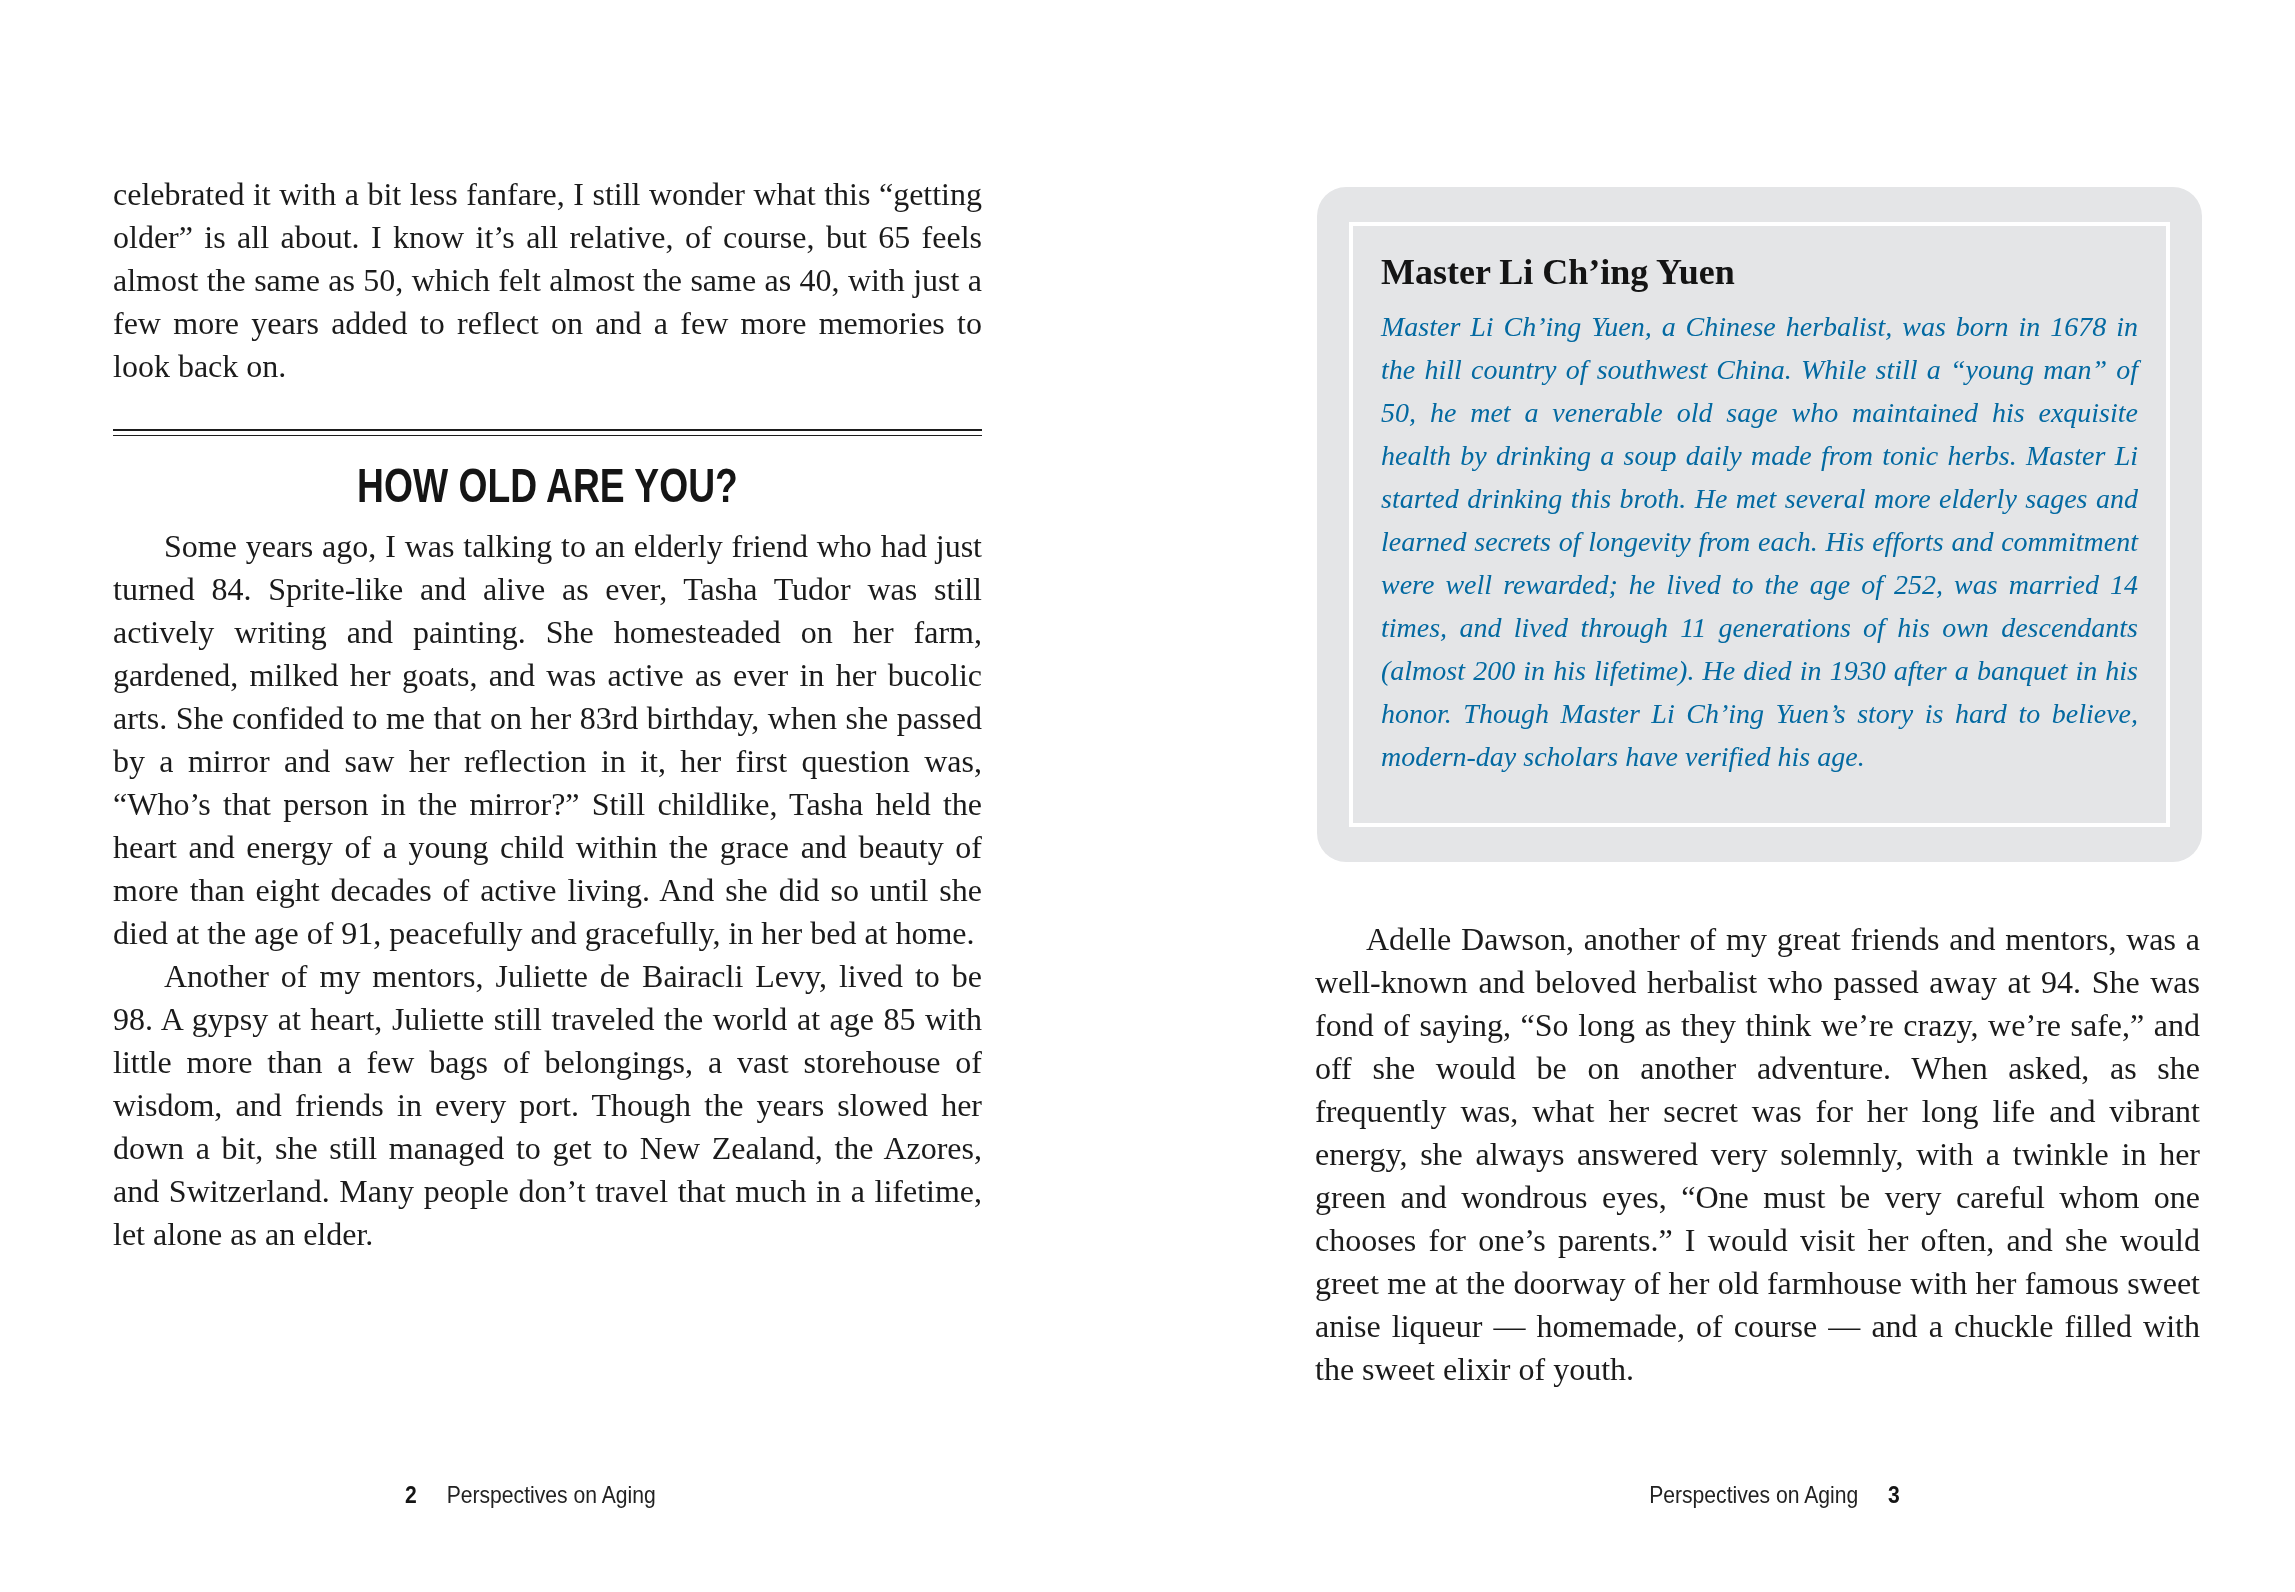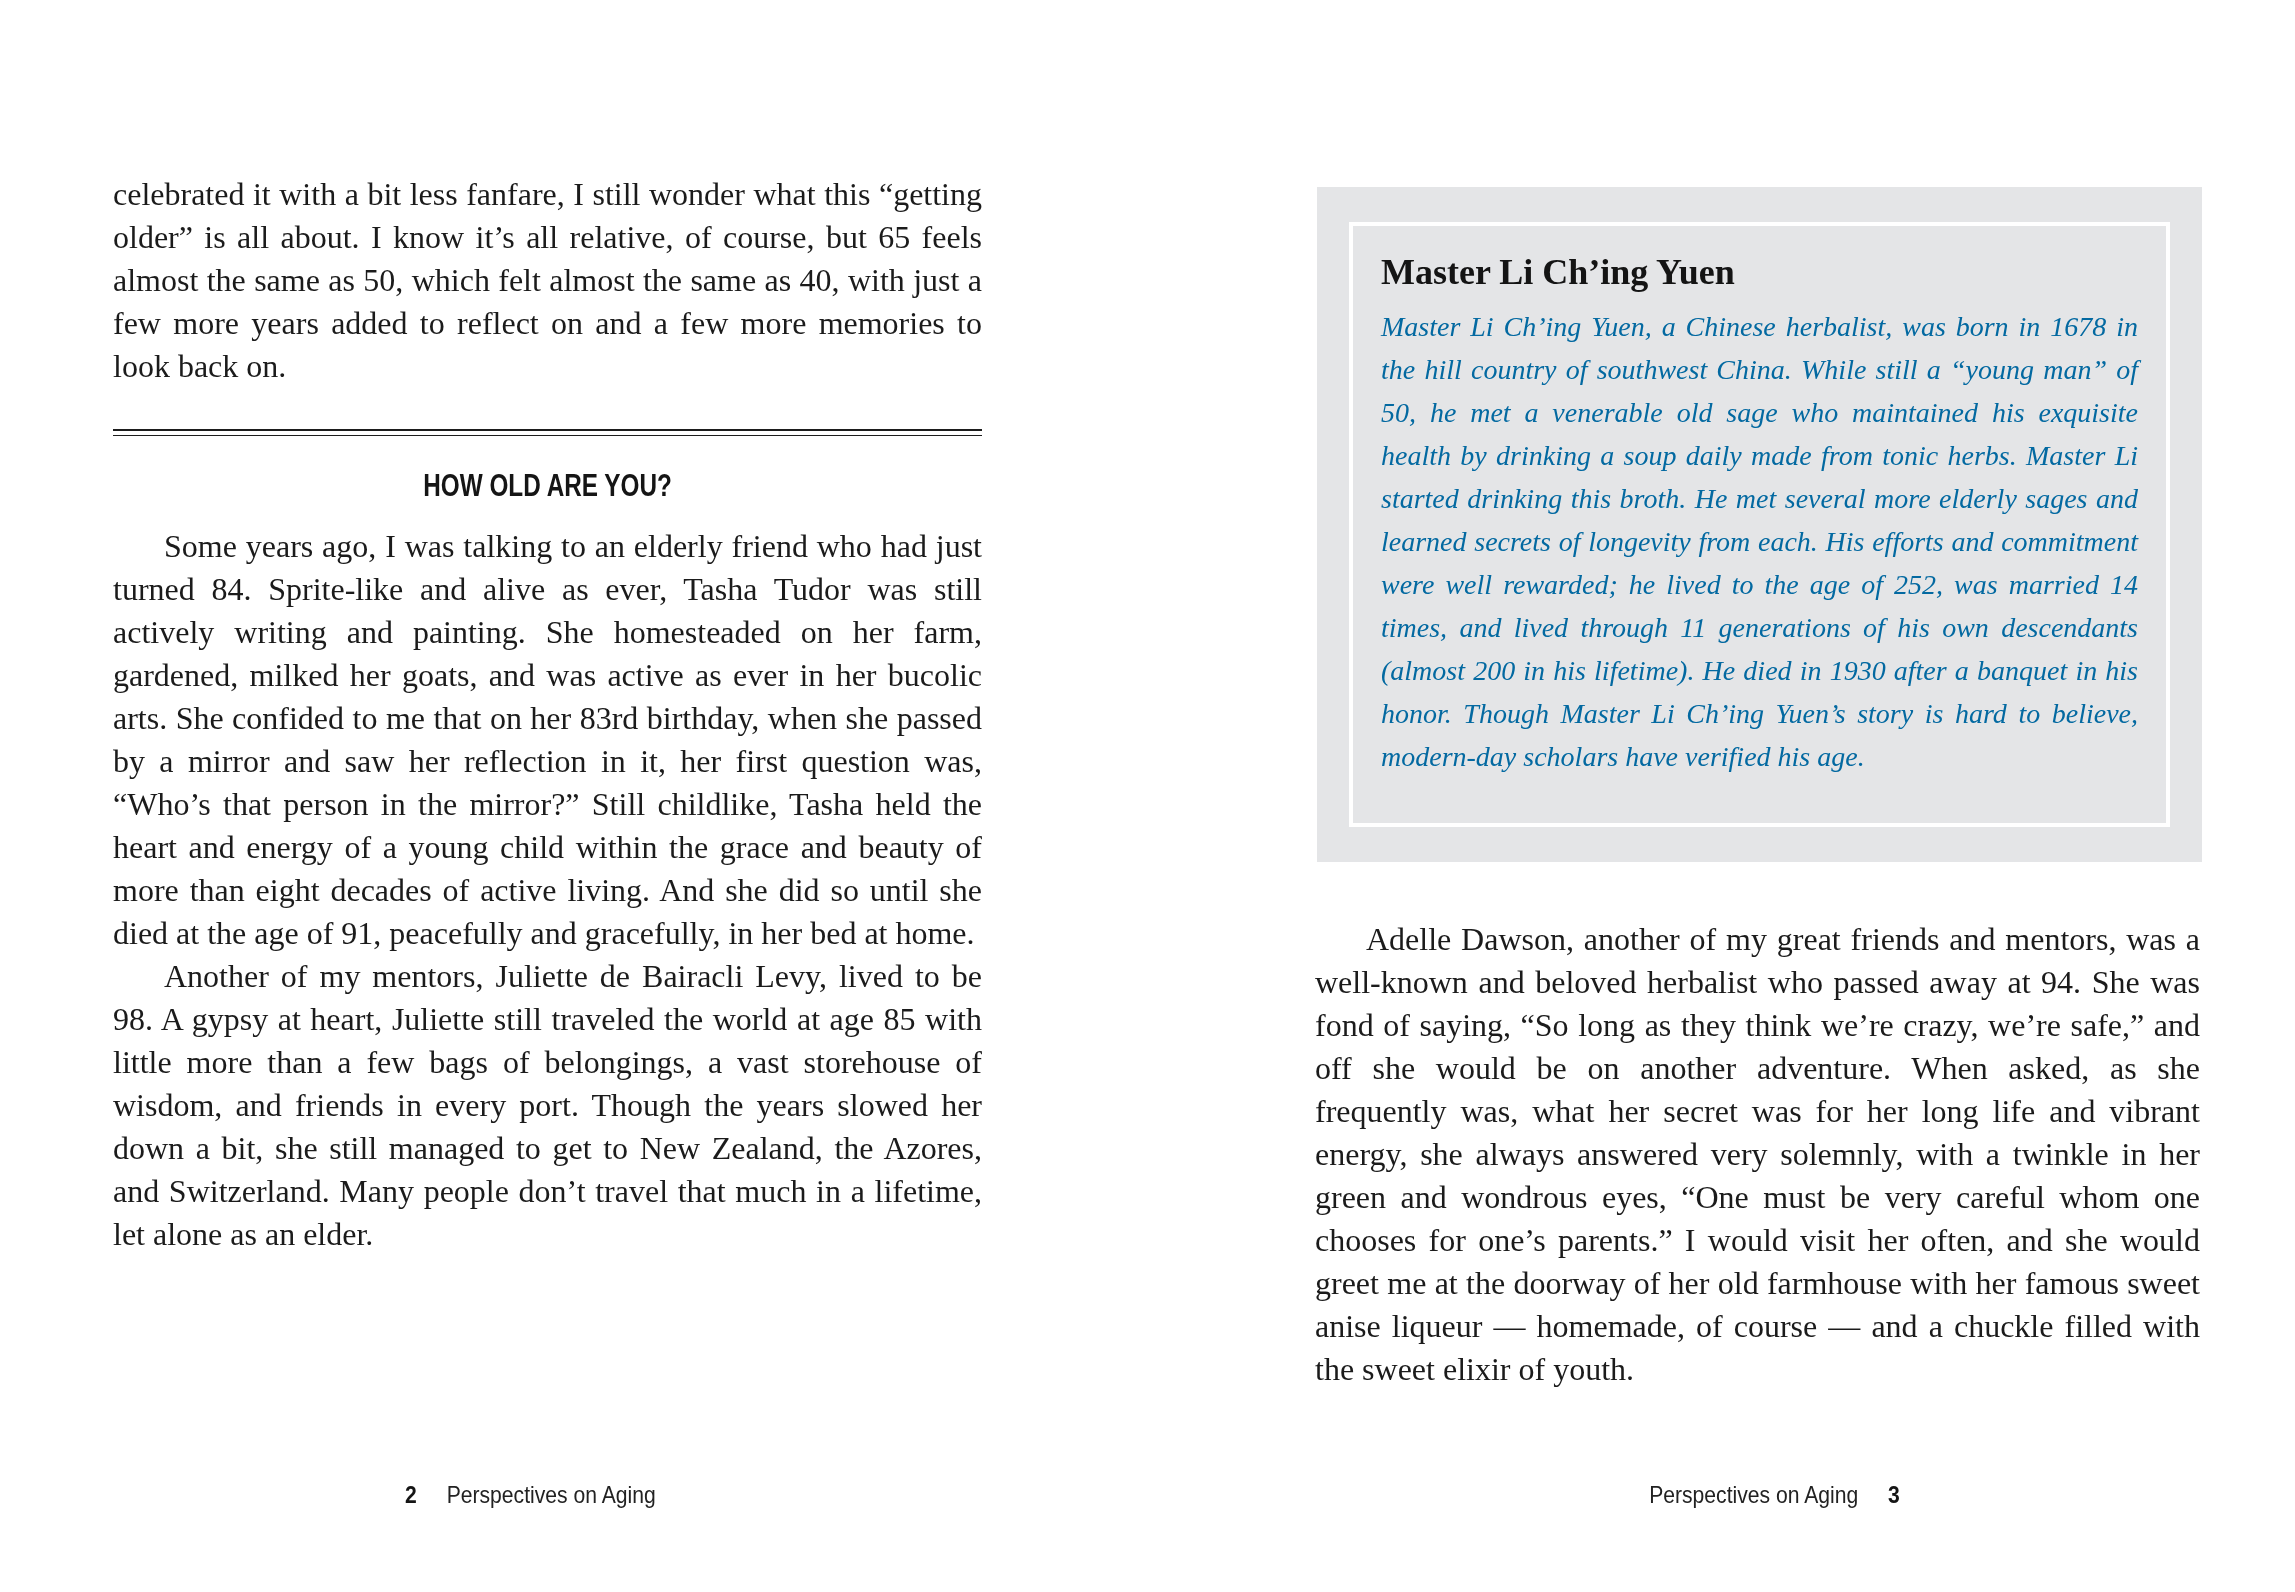--- a/index.html
+++ b/index.html
@@ -32,21 +32,21 @@
     margin-top: 41px;
     height: 4.4px;
     border-top: 2.6px solid #1d1d1d;
     border-bottom: 1.8px solid #1d1d1d;
   }
   .chapter-heading {
     margin: 23px 0 12.4px 0;
     text-align: center;
     font-family: "Liberation Sans", sans-serif;
     font-weight: 700;
-    font-size: 32px;
+    font-size: 49px;
     line-height: 53px;
     color: #151515;
     white-space: nowrap;
   }
   .chapter-heading .squeeze {
     display: inline-block;
     transform: scaleX(0.76);
     transform-origin: 50% 50%;
     letter-spacing: 0px;
   }
@@ -75,20 +75,21 @@
   .footer-right .pagenum { margin-left: 34px; }
 
   
   .sidebar-box {
     position: absolute;
     left: 1317px; top: 187px;
     width: 885px; height: 675px;
     background: #e4e5e7;
     box-sizing: border-box;
     padding: 35px 32px;
+    border-radius: 29px;
   }
   .sidebar-inner {
     box-sizing: border-box;
     width: 100%; height: 100%;
     border: 4.4px solid #ffffff;
     padding: 21px 28px 17.7px 28px;
     overflow: hidden;
   }
   .sidebar-title {
     margin: 0 0 7px 0;

